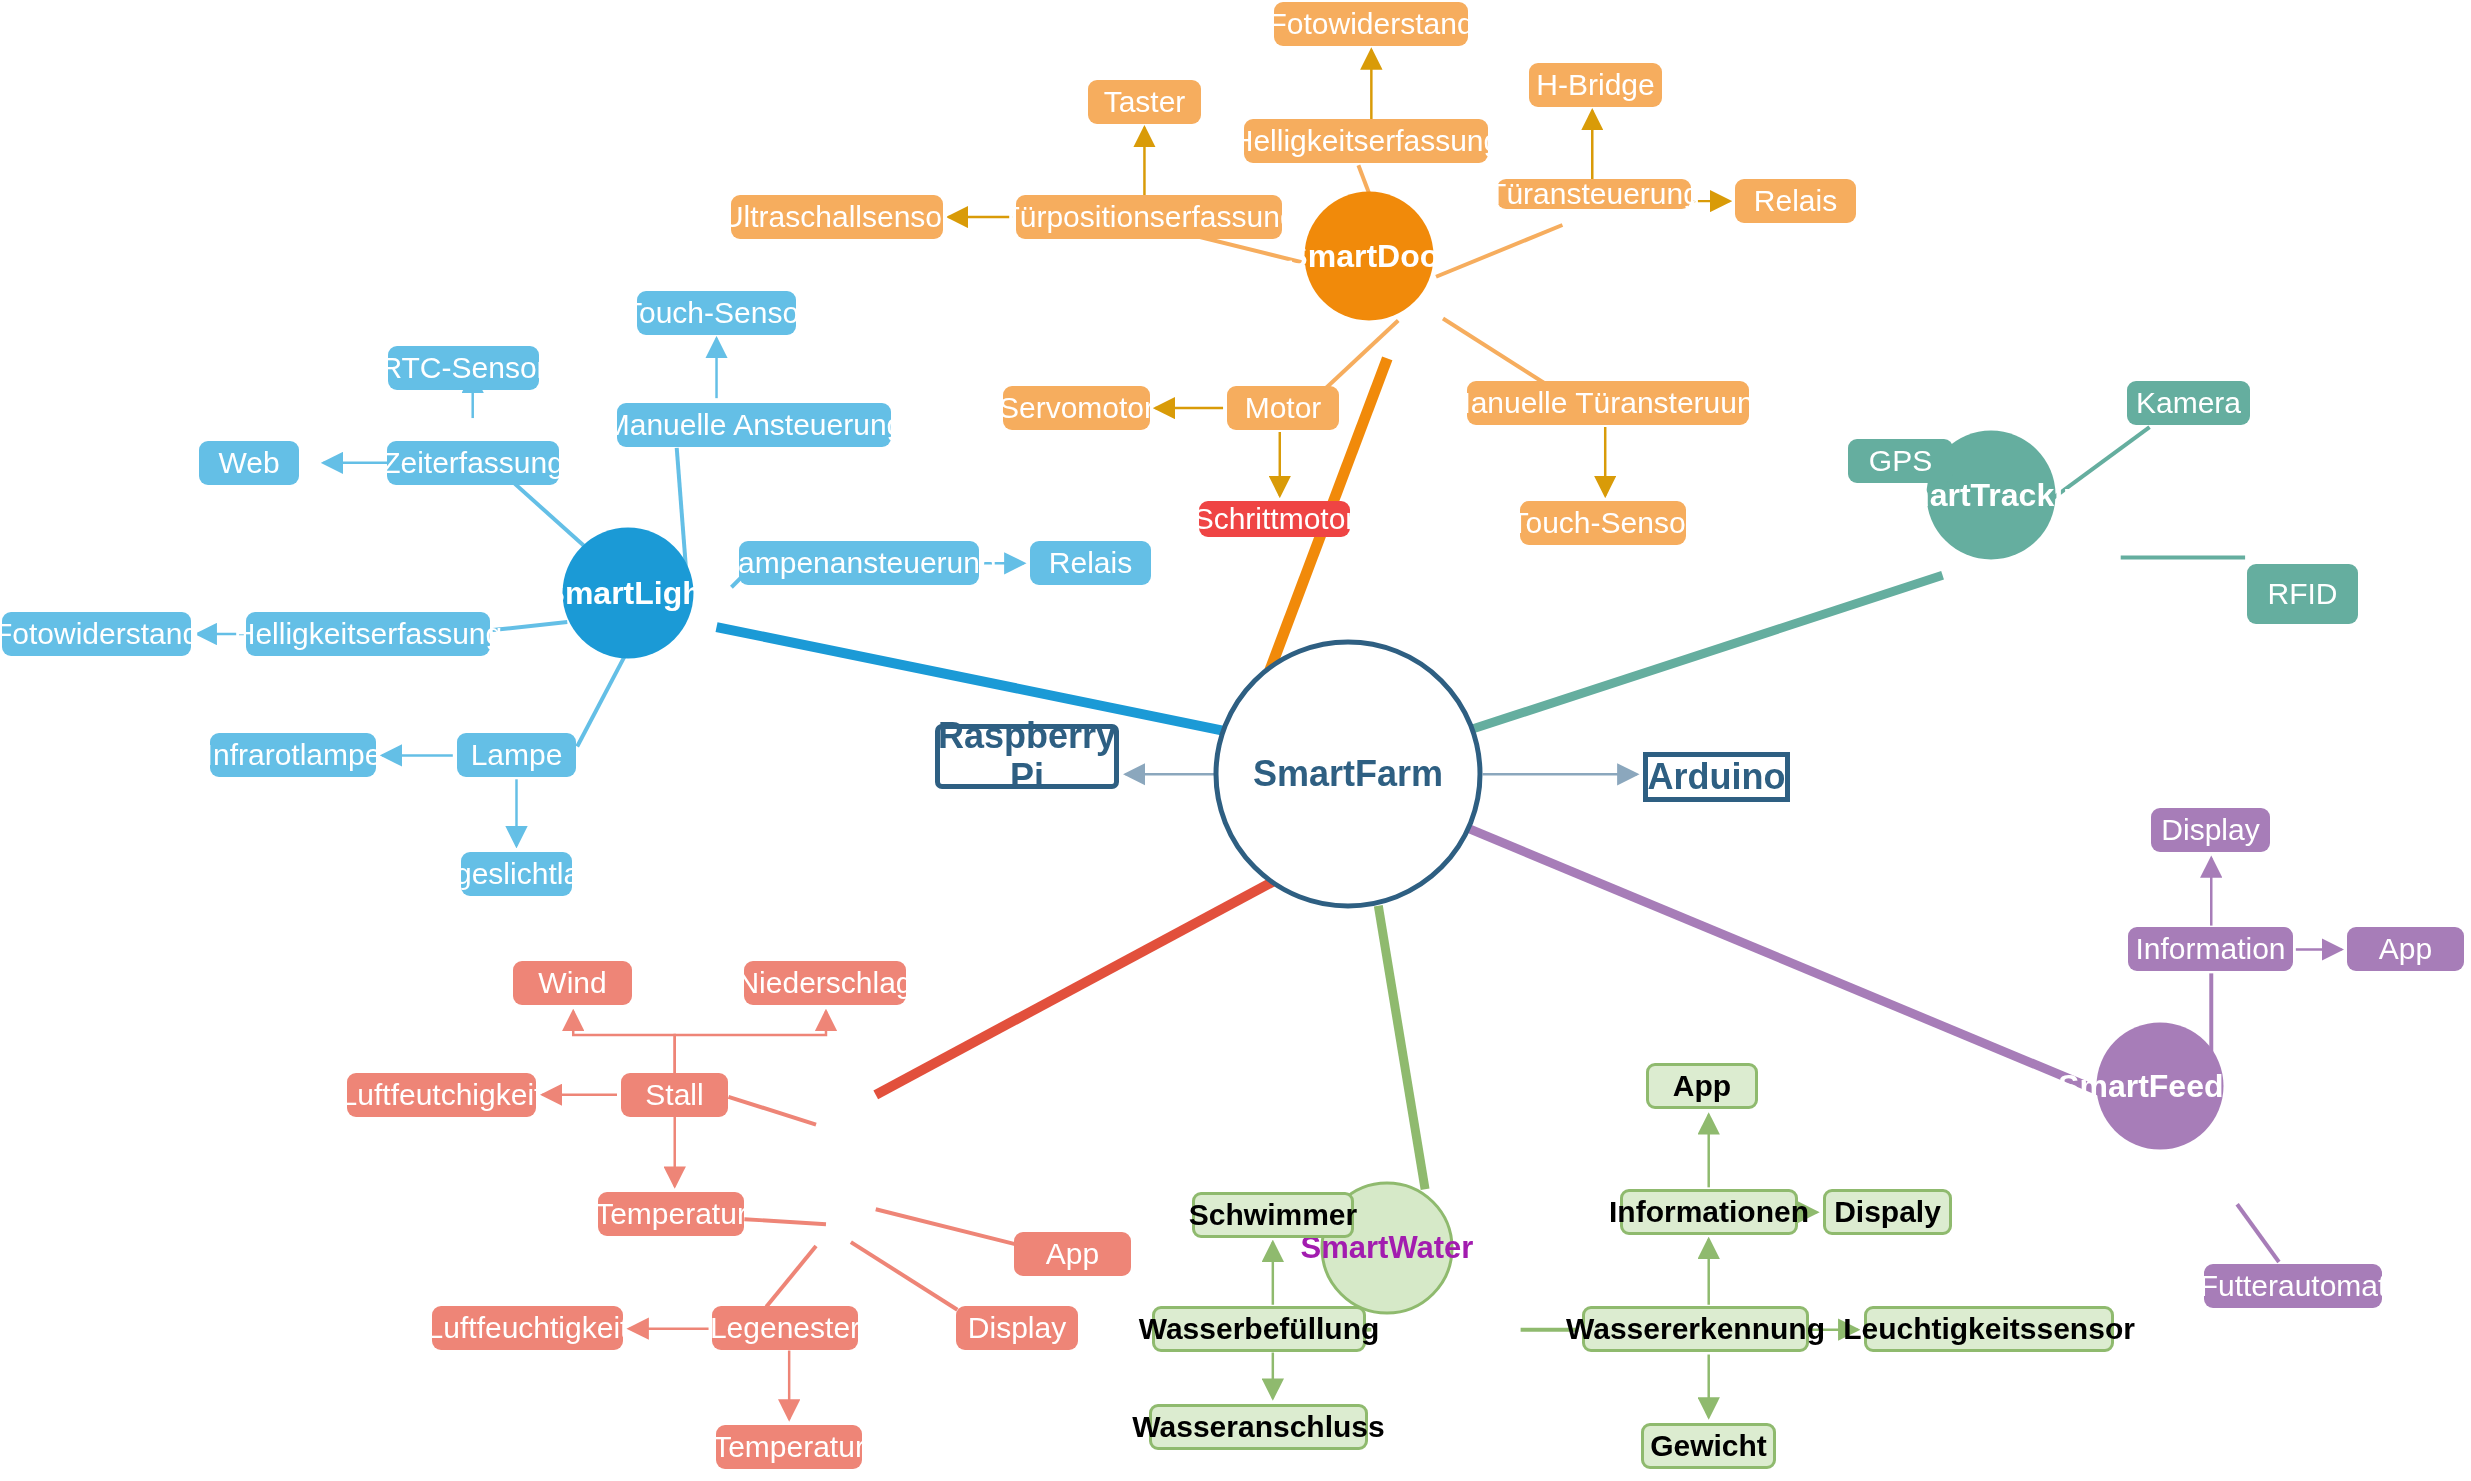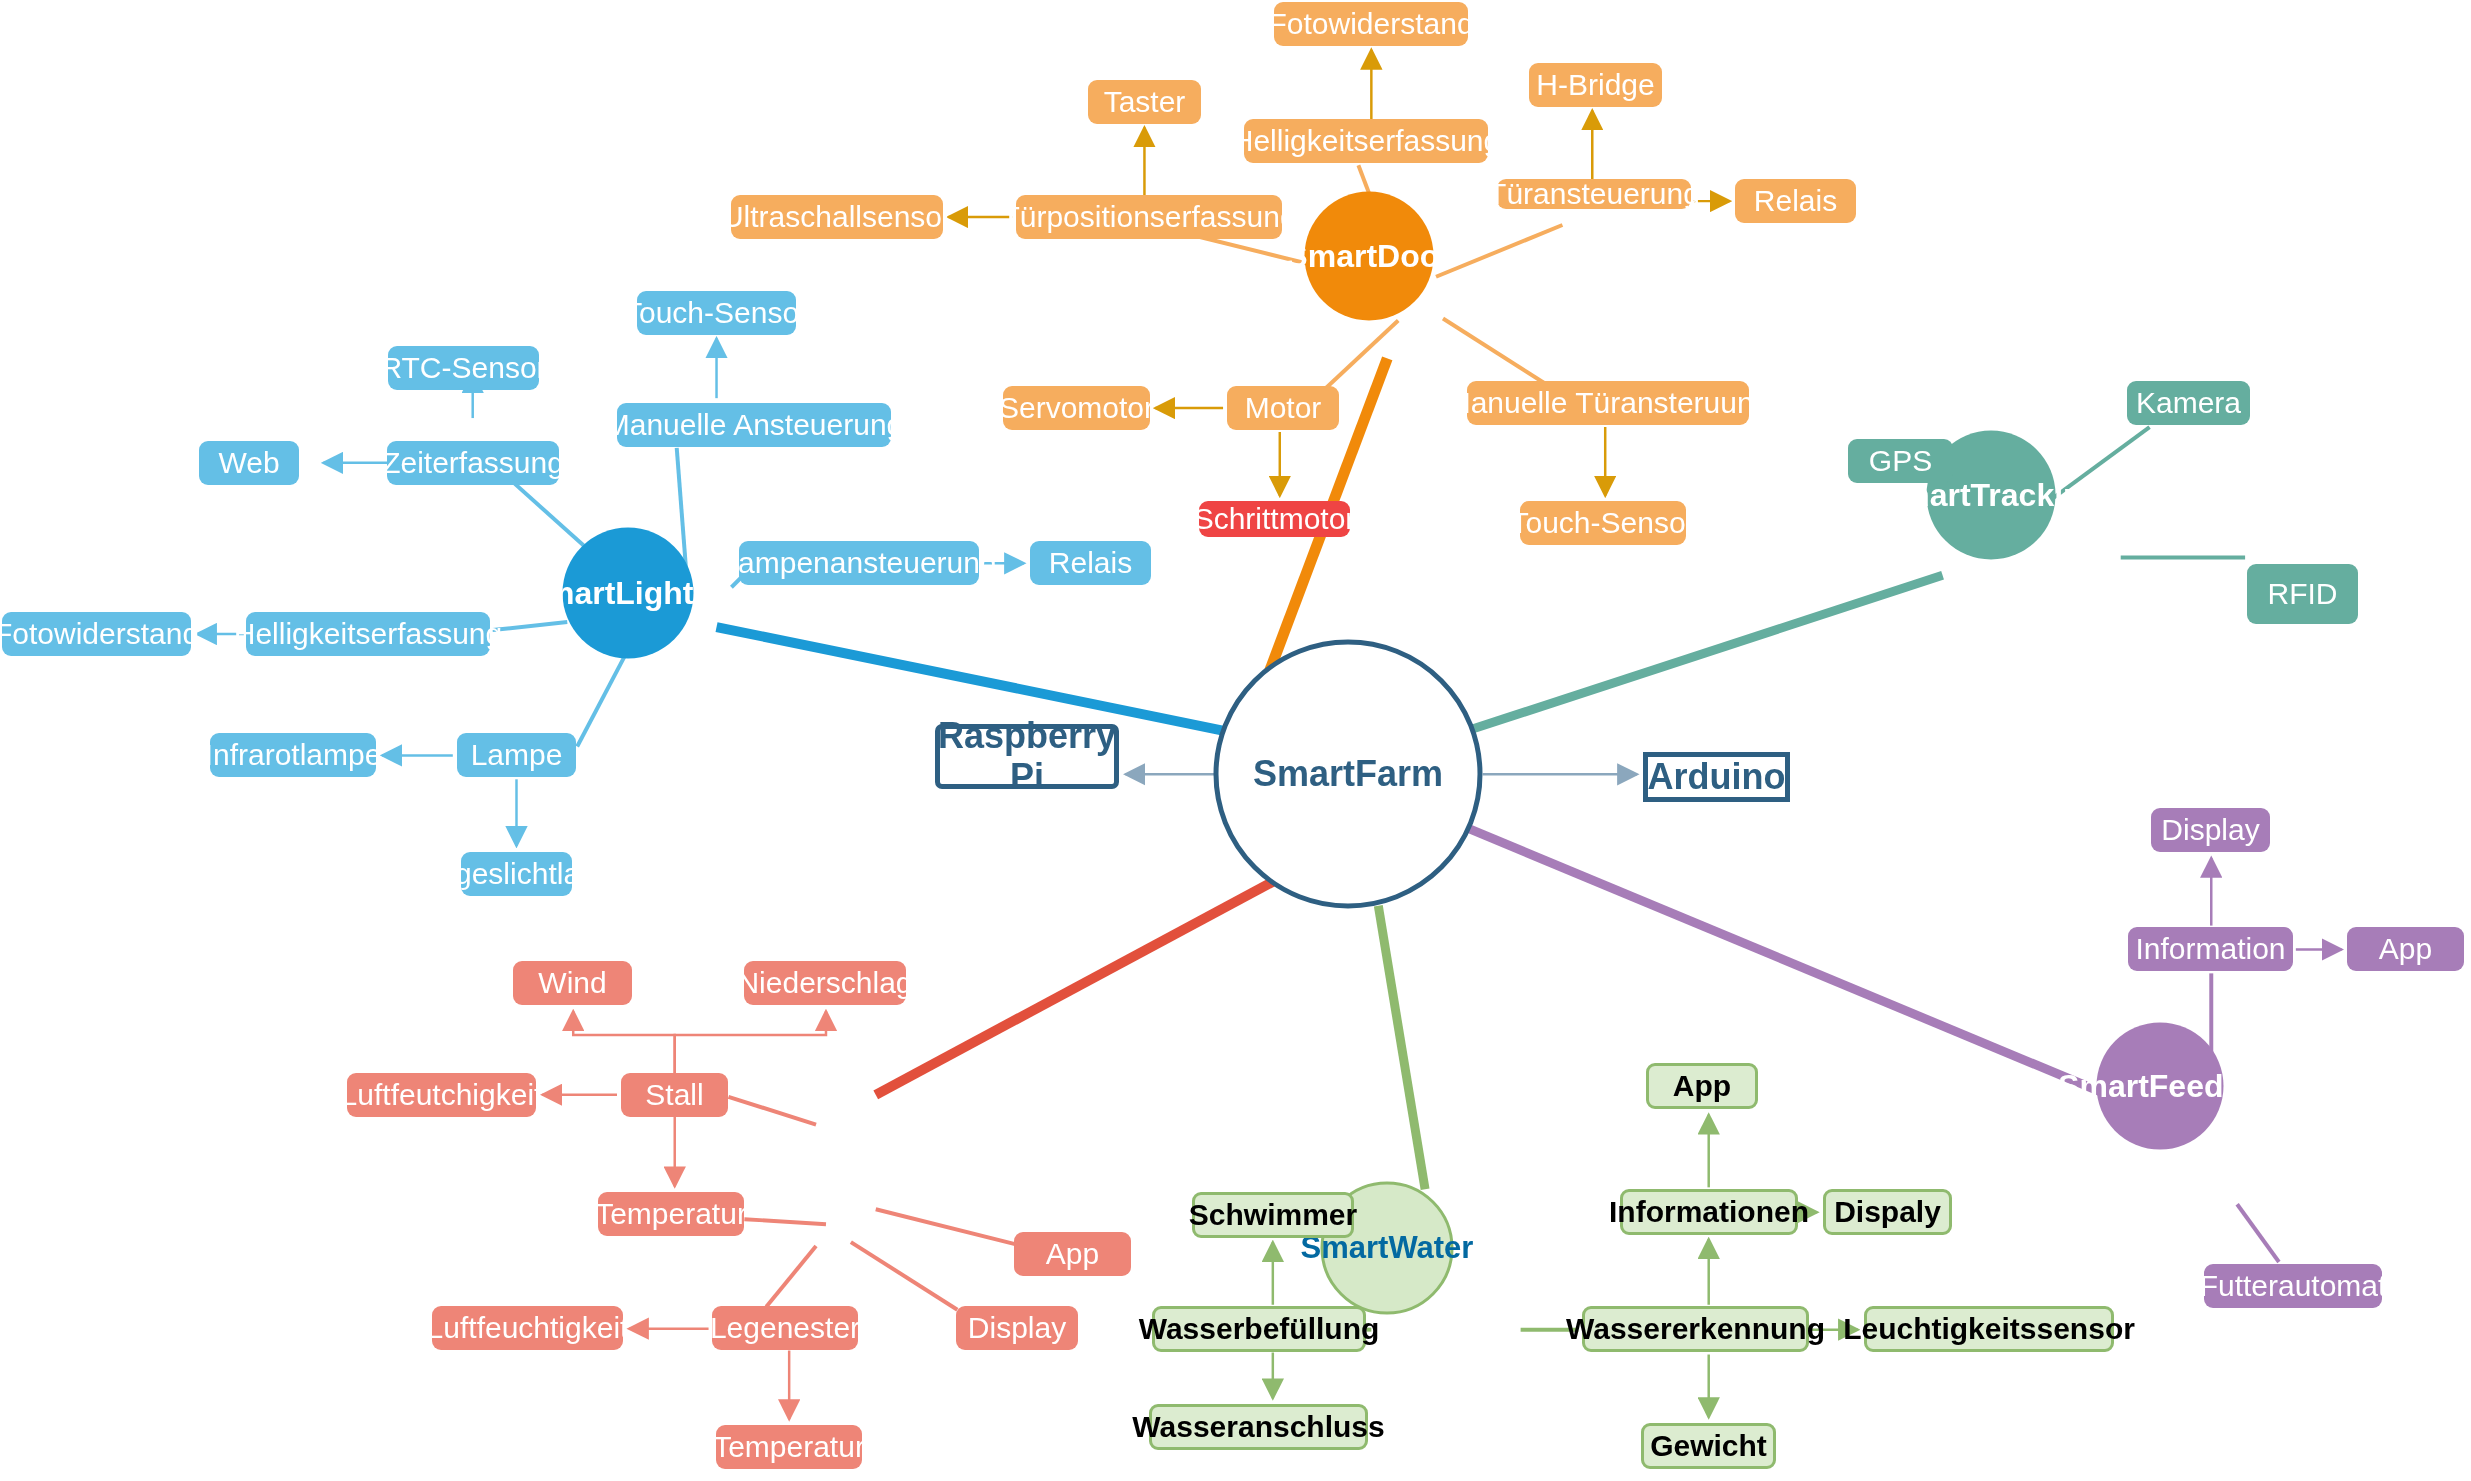--- a/index.html
+++ b/index.html
@@ -69,21 +69,21 @@
     border: 3px solid #8fba6e;
     color: #000000;
     font-weight: bold;
     font-size: 30px;
     border-radius: 9px;
     padding: 0 12px;
   }
   .water-hub {
     background: #d6e9c8;
     border: 3px solid #8fba6e;
-    color: #0369a1;
+    color: #a21caf;
     font-weight: bold;
     font-size: 31px;
     border-radius: 50%;
   }
   .clip { overflow: hidden; }
 </style>
 </head>
 <body>
 
 <div id="stage">
@@ -184,21 +184,21 @@
   </div>
 
   <div class="node plain" style="left:935px; top:724px; width:184px; height:65px;border-radius:7px;">
     <span>Raspberry
 Pi</span>
   </div>
   <div class="node plain" style="left:1643px; top:752px; width:147px; height:50px;">
     <span>Arduino</span>
   </div>
 
-  <div class="node hub" style="left:628px; top:593px; width:131px; height:131px; transform:translate(-50%,-50%); background:#1b9ad6;justify-content:flex-end;">
+  <div class="node hub" style="left:628px; top:593px; width:131px; height:131px; transform:translate(-50%,-50%); background:#1b9ad6;">
     <span>SmartLight</span>
   </div>
   <div class="node box" style="left:637px; top:291px; width:159px; height:44px; background:#64bfe6;">
     <span>Touch-Sensor</span>
     </div>
   <div class="node box" style="left:388px; top:346px; width:151px; height:44px; background:#64bfe6;">
     <span>RTC-Sensor</span>
     </div>
   <div class="node box" style="left:617px; top:403px; width:274px; height:44px; background:#64bfe6;">
     <span>Manuelle Ansteuerung</span>

